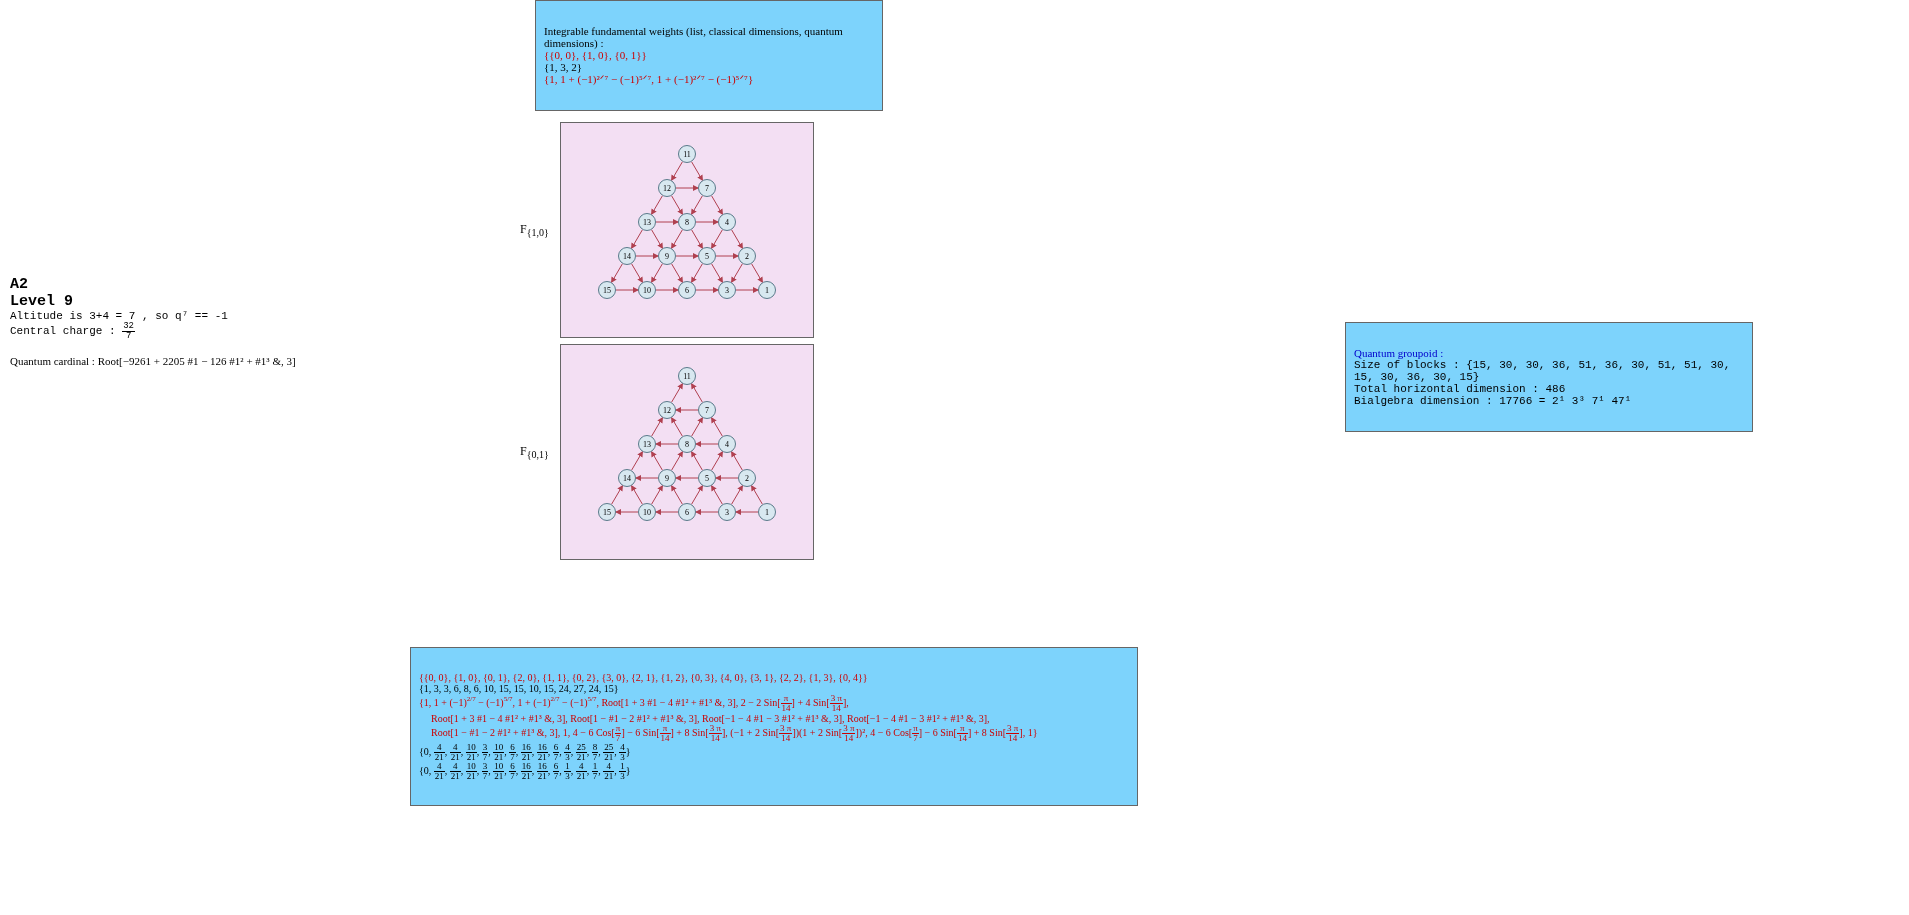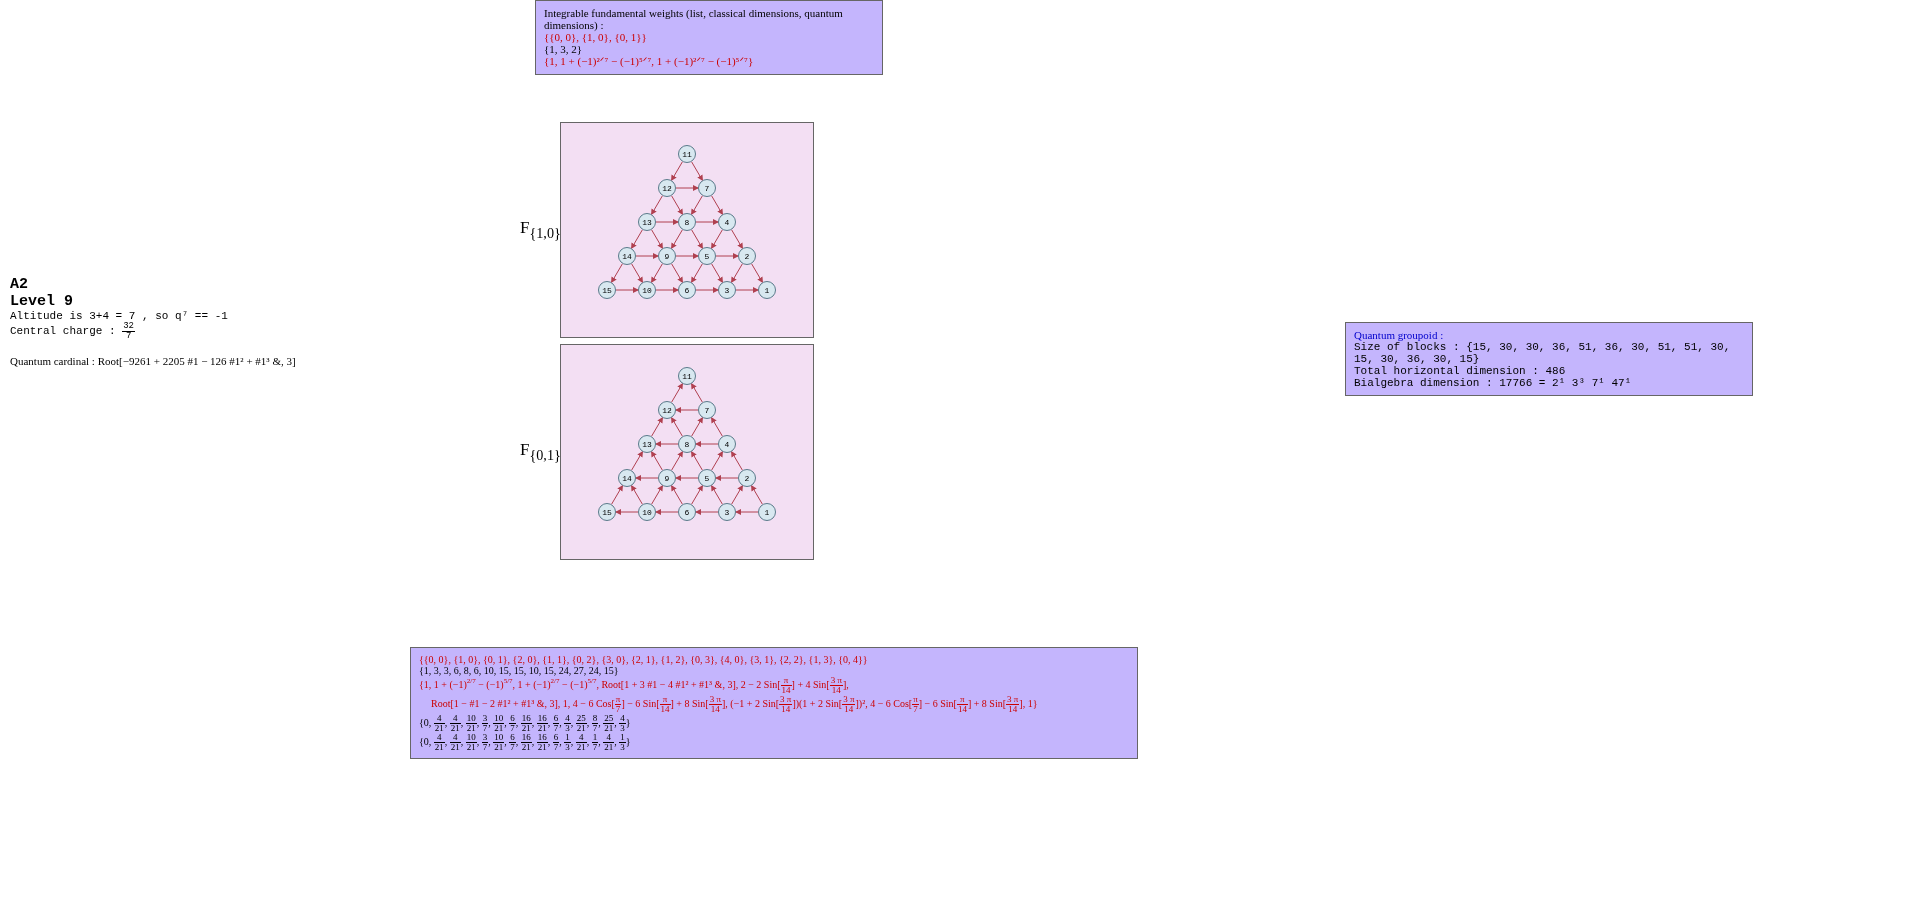--- a/index.html
+++ b/index.html
@@ -1,31 +1,31 @@
 <!DOCTYPE html>
 <html><head>
 <meta charset="utf-8">
 <style>
 body{margin:0;padding:0;font-family:"Times New Roman",serif;font-size:11px;color:#000;width:1909px;height:915px;position:relative;background:#fff}
 .mono{font-family:"Courier New",monospace}
 .red{color:#c00}
 .blue{color:#00c}
-.box{background:#c4b5fd;border:1px solid #666;padding:6px 8px;position:absolute}
+.box{background:#7dd3fc;border:1px solid #666;padding:24px 8px;position:absolute}
 .left{position:absolute;left:10px;top:276px;width:400px}
 .left h1{font-size:15px;font-weight:bold;margin:0;font-family:"Courier New",monospace}
 .left .line{margin:0 0}
 .frac{display:inline-block;text-align:center;vertical-align:middle;font-size:9px;line-height:1}
 .frac .n{display:block;border-bottom:1px solid currentColor;padding:0 1px}
 .frac .d{display:block;padding:0 1px}
 sup{font-size:.7em}
 .graphs{position:absolute;left:560px;top:122px}
 .graph-wrap{position:relative;margin-bottom:6px}
-.graph-label{position:absolute;left:-40px;top:50%;transform:translateY(-50%);font-size:17px}
+.graph-label{position:absolute;left:-40px;top:50%;transform:translateY(-50%);font-size:12px}
 .graph{width:252px;height:214px;background:#f3dff3;border:1px solid #666;position:relative}
-.node{position:absolute;width:16px;height:16px;border-radius:50%;background:#d8e8f0;border:1px solid #5a7a8a;display:flex;align-items:center;justify-content:center;font-size:8px;font-family:Liberation Mono, monospace;transform:translate(-50%,-50%)}
+.node{position:absolute;width:16px;height:16px;border-radius:50%;background:#d8e8f0;border:1px solid #5a7a8a;display:flex;align-items:center;justify-content:center;font-size:8px;font-family:Liberation Serif, serif;transform:translate(-50%,-50%)}
 svg.edges{position:absolute;left:0;top:0;width:100%;height:100%}
 svg.edges line{stroke:#b04050;stroke-width:1}
 .arrow{fill:#b04050}
 </style>
 </head>
 <body>
 
 <div class="left">
   <h1>A2</h1>
   <h1>Level 9</h1>
@@ -165,16 +165,17 @@
         <div class="node" style="left: 166px; top: 167px;">3</div>
         <div class="node" style="left: 206px; top: 167px;">1</div>
       </div>
   </div>
 </div>
 
 <div class="box" style="left:410px;top:647px;width:710px;font-size:10px">
   <div class="red">{{0, 0}, {1, 0}, {0, 1}, {2, 0}, {1, 1}, {0, 2}, {3, 0}, {2, 1}, {1, 2}, {0, 3}, {4, 0}, {3, 1}, {2, 2}, {1, 3}, {0, 4}}</div>
   <div>{1, 3, 3, 6, 8, 6, 10, 15, 15, 10, 15, 24, 27, 24, 15}</div>
   <div class="red">{1, 1 + (−1)<sup>2/7</sup> − (−1)<sup>5/7</sup>, 1 + (−1)<sup>2/7</sup> − (−1)<sup>5/7</sup>, Root[1 + 3 #1 − 4 #1² + #1³ &amp;, 3], 2 − 2 Sin[<span class="frac"><span class="n">π</span><span class="d">14</span></span>] + 4 Sin[<span class="frac"><span class="n">3 π</span><span class="d">14</span></span>],</div>
+  <div class="red" style="padding-left:12px">Root[1 + 3 #1 − 4 #1² + #1³ &amp;, 3], Root[1 − #1 − 2 #1² + #1³ &amp;, 3], Root[−1 − 4 #1 − 3 #1² + #1³ &amp;, 3], Root[−1 − 4 #1 − 3 #1² + #1³ &amp;, 3],</div>
   <div class="red" style="padding-left:12px">Root[1 − #1 − 2 #1² + #1³ &amp;, 3], 1, 4 − 6 Cos[<span class="frac"><span class="n">π</span><span class="d">7</span></span>] − 6 Sin[<span class="frac"><span class="n">π</span><span class="d">14</span></span>] + 8 Sin[<span class="frac"><span class="n">3 π</span><span class="d">14</span></span>], (−1 + 2 Sin[<span class="frac"><span class="n">3 π</span><span class="d">14</span></span>])(1 + 2 Sin[<span class="frac"><span class="n">3 π</span><span class="d">14</span></span>])², 4 − 6 Cos[<span class="frac"><span class="n">π</span><span class="d">7</span></span>] − 6 Sin[<span class="frac"><span class="n">π</span><span class="d">14</span></span>] + 8 Sin[<span class="frac"><span class="n">3 π</span><span class="d">14</span></span>], 1}</div>
   <div>{0, <span class="frac"><span class="n">4</span><span class="d">21</span></span>, <span class="frac"><span class="n">4</span><span class="d">21</span></span>, <span class="frac"><span class="n">10</span><span class="d">21</span></span>, <span class="frac"><span class="n">3</span><span class="d">7</span></span>, <span class="frac"><span class="n">10</span><span class="d">21</span></span>, <span class="frac"><span class="n">6</span><span class="d">7</span></span>, <span class="frac"><span class="n">16</span><span class="d">21</span></span>, <span class="frac"><span class="n">16</span><span class="d">21</span></span>, <span class="frac"><span class="n">6</span><span class="d">7</span></span>, <span class="frac"><span class="n">4</span><span class="d">3</span></span>, <span class="frac"><span class="n">25</span><span class="d">21</span></span>, <span class="frac"><span class="n">8</span><span class="d">7</span></span>, <span class="frac"><span class="n">25</span><span class="d">21</span></span>, <span class="frac"><span class="n">4</span><span class="d">3</span></span>}</div>
   <div>{0, <span class="frac"><span class="n">4</span><span class="d">21</span></span>, <span class="frac"><span class="n">4</span><span class="d">21</span></span>, <span class="frac"><span class="n">10</span><span class="d">21</span></span>, <span class="frac"><span class="n">3</span><span class="d">7</span></span>, <span class="frac"><span class="n">10</span><span class="d">21</span></span>, <span class="frac"><span class="n">6</span><span class="d">7</span></span>, <span class="frac"><span class="n">16</span><span class="d">21</span></span>, <span class="frac"><span class="n">16</span><span class="d">21</span></span>, <span class="frac"><span class="n">6</span><span class="d">7</span></span>, <span class="frac"><span class="n">1</span><span class="d">3</span></span>, <span class="frac"><span class="n">4</span><span class="d">21</span></span>, <span class="frac"><span class="n">1</span><span class="d">7</span></span>, <span class="frac"><span class="n">4</span><span class="d">21</span></span>, <span class="frac"><span class="n">1</span><span class="d">3</span></span>}</div>
 </div>
 
 </body></html>

